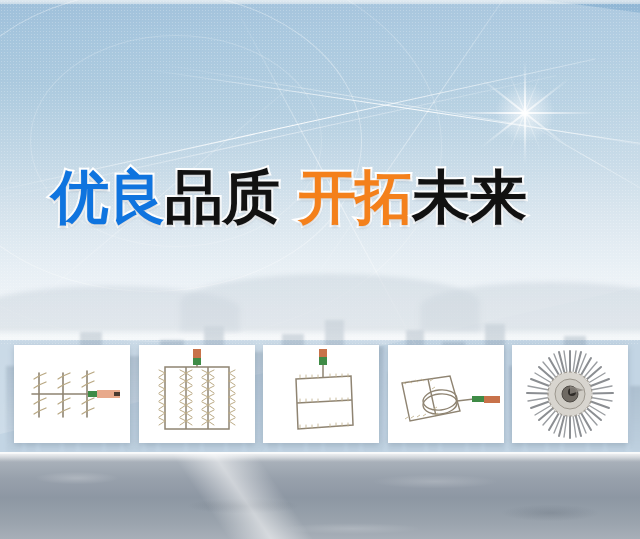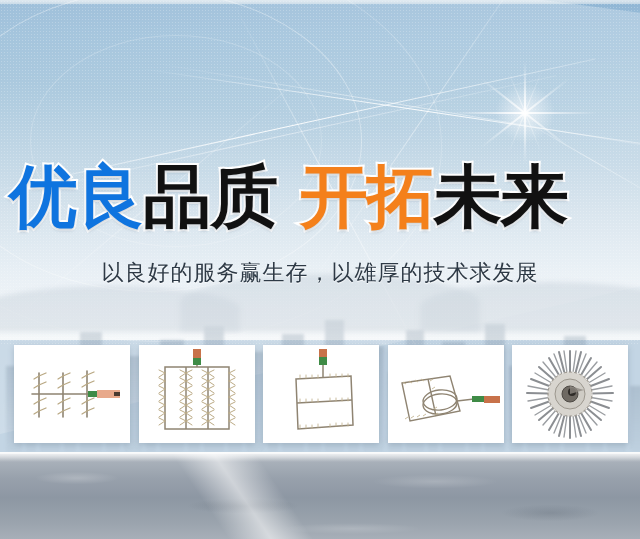--- a/index.html
+++ b/index.html
@@ -191,21 +191,21 @@
   }
 
   
   .headline {
     position: absolute;
     left: 0; top: 163px;
     width: 577px;
     text-align: center;
     white-space: nowrap;
     font-family: "DejaVu Sans", "Liberation Sans", sans-serif;
-    font-size: 68px;
+    font-size: 58px;
     font-weight: bold;
     line-height: 68px;
     letter-spacing: -1px;
   }
   .headline span {
     -webkit-text-stroke: 4px #ffffff;
     paint-order: stroke fill;
     text-shadow: 0 2px 3px rgba(90,110,130,.30);
   }
   .hl-blue   { color: #0f74df; }
@@ -317,21 +317,20 @@
     <div class="bldg" style="left:564px; width:22px; height:116px;"></div>
     <div class="bldg" style="left:590px; width:13px; height:78px;"></div>
     <div class="bldg" style="left:607px; width:19px; height:98px;"></div>
     <div class="bldg" style="left:630px; width:12px; height:66px;"></div>
   </div>
 
   <div class="headline">
     <span class="hl-blue">优良</span><span class="hl-dark">品质</span><span class="hl-gap"> </span><span class="hl-orange">开拓</span><span class="hl-dark">未来</span>
   </div>
 
-  <div class="subtitle">以良好的服务赢生存，以雄厚的技术求发展</div>
 
   <div class="ground">
     <div class="sheen"></div>
     <div class="topline"></div>
     <div class="mottle"></div>
     <div class="streak"></div>
   </div>
 
   <div class="cards">
 

